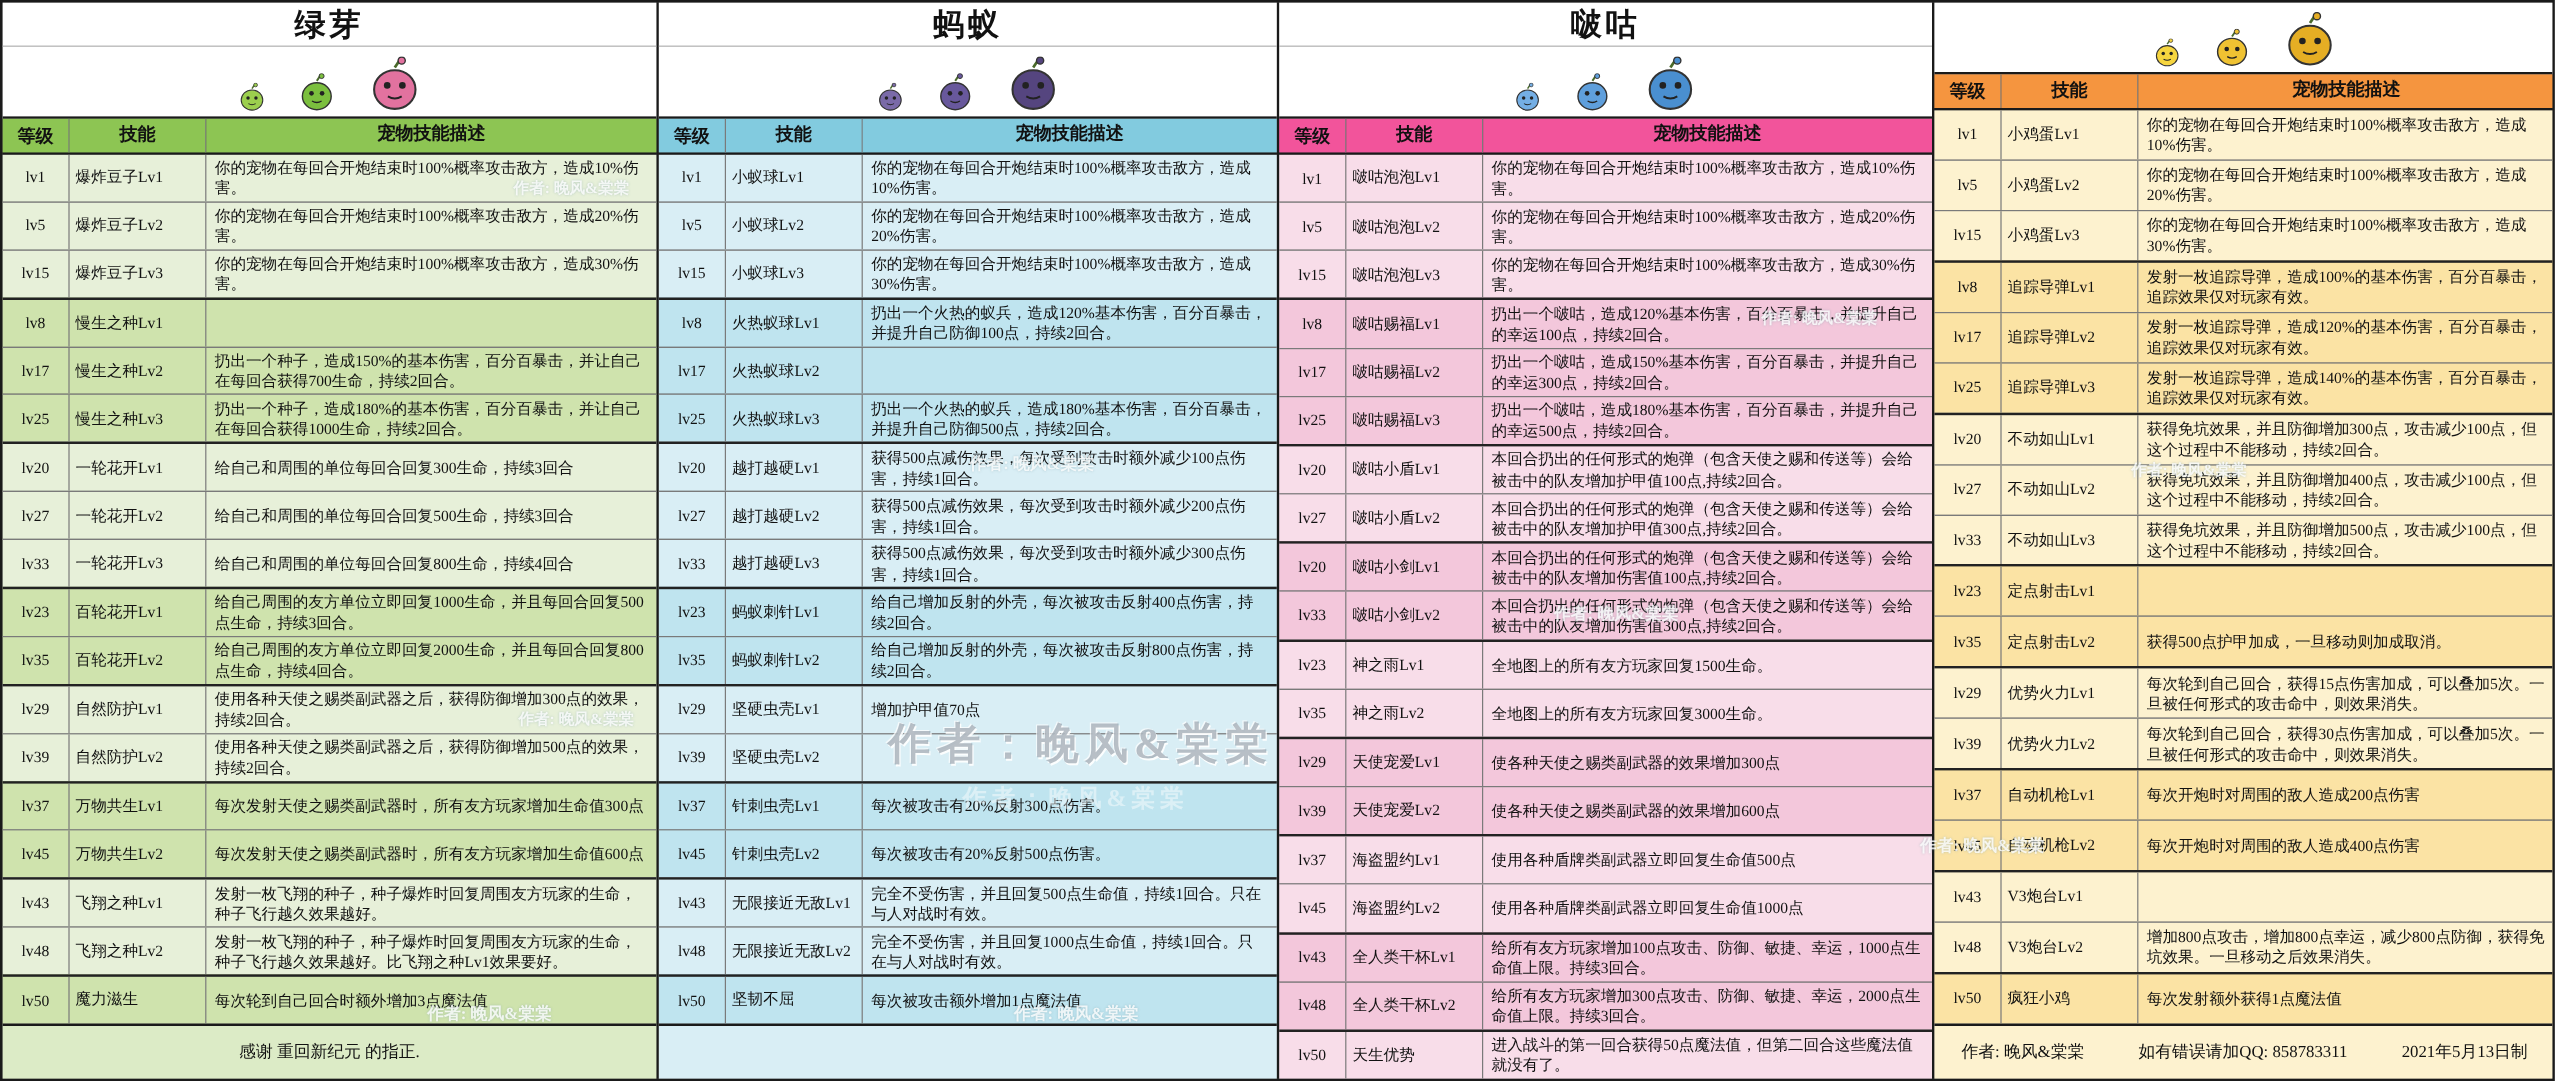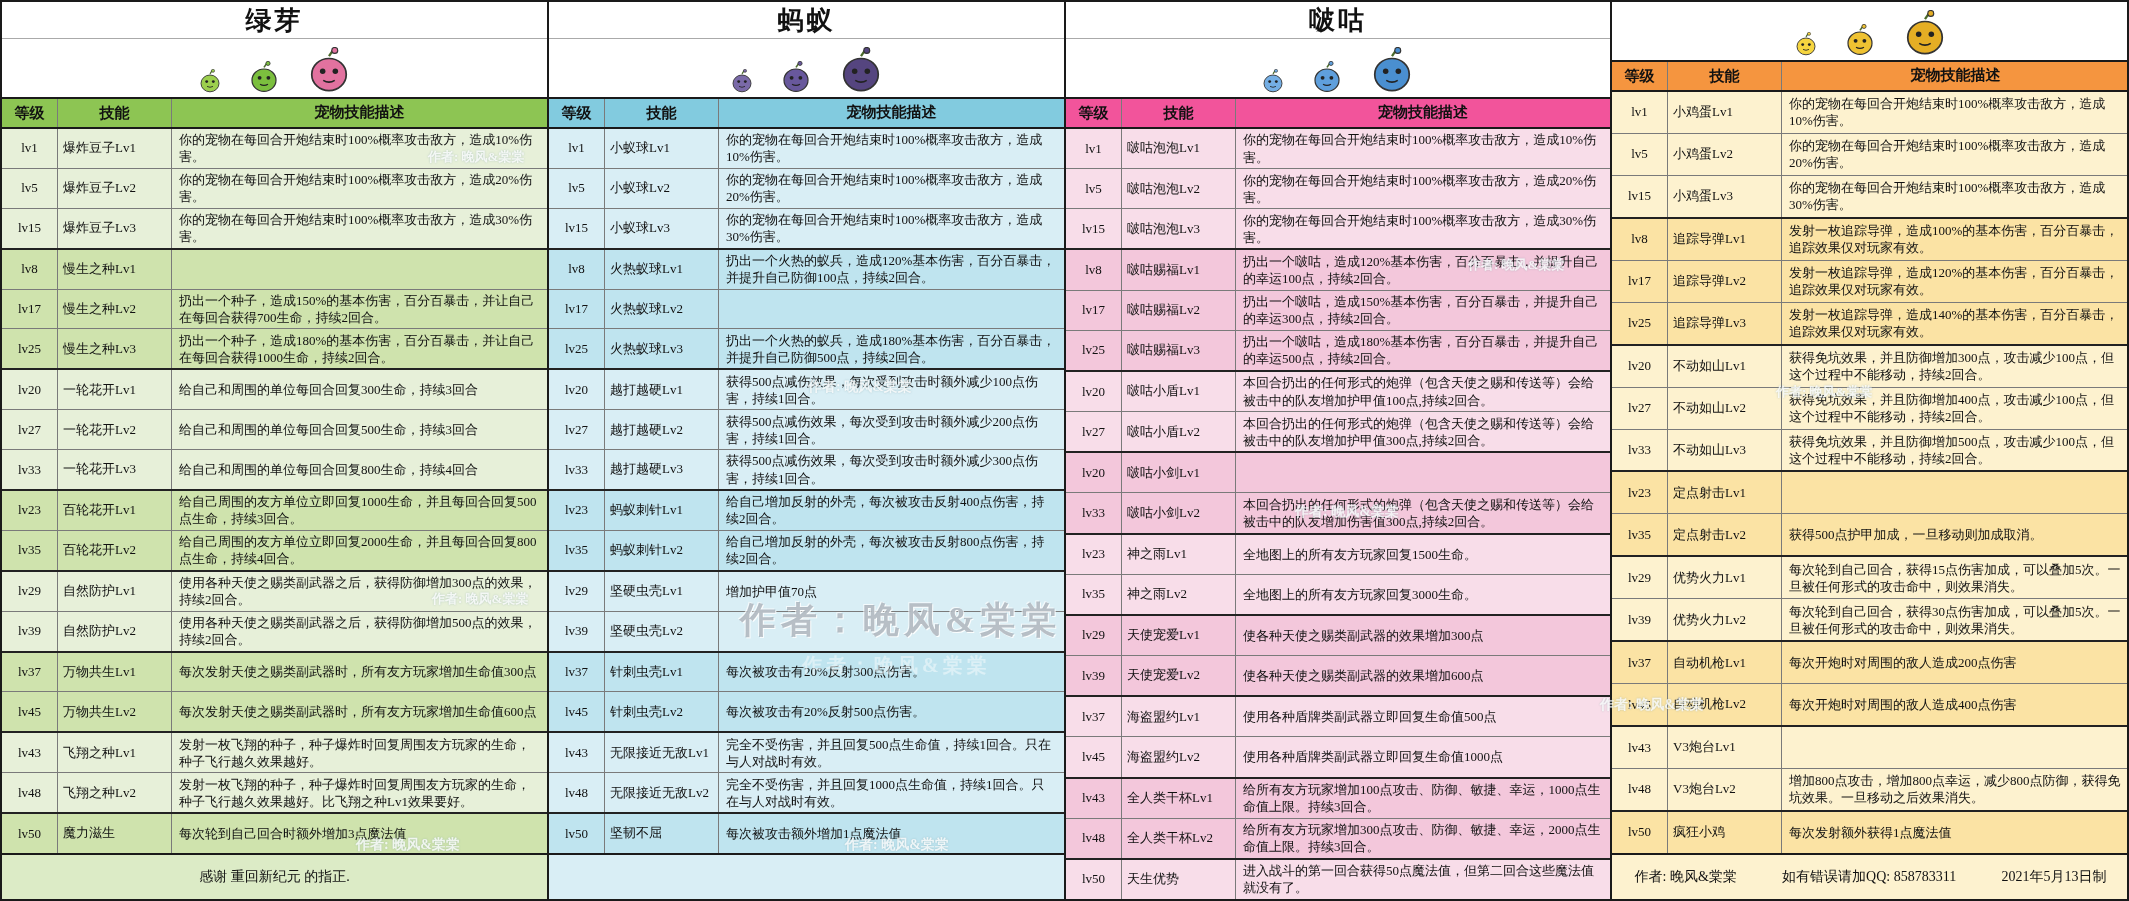--- a/index.html
+++ b/index.html
@@ -626,20 +626,23 @@
             <span>本回合扔出的任何形式的炮弹（包含天使之赐和传送等）会给被击中的队友增加护甲值300点,持续2回合。</span>
           </div>
         </div>
         <div class="row gstart" style="background: rgb(243, 199, 219);">
           <div class="c-level">
             <span>lv20</span>
           </div>
           <div class="c-skill">
             <span>啵咕小剑Lv1</span>
           </div>
+          <div class="c-desc">
+            <span>本回合扔出的任何形式的炮弹（包含天使之赐和传送等）会给被击中的队友增加伤害值100点,持续2回合。</span>
+          </div>
         </div>
         <div class="row" style="background: rgb(243, 199, 219);">
           <div class="c-level">
             <span>lv33</span>
           </div>
           <div class="c-skill">
             <span>啵咕小剑Lv2</span>
           </div>
           <div class="c-desc">
             <span>本回合扔出的任何形式的炮弹（包含天使之赐和传送等）会给被击中的队友增加伤害值300点,持续2回合。</span>

